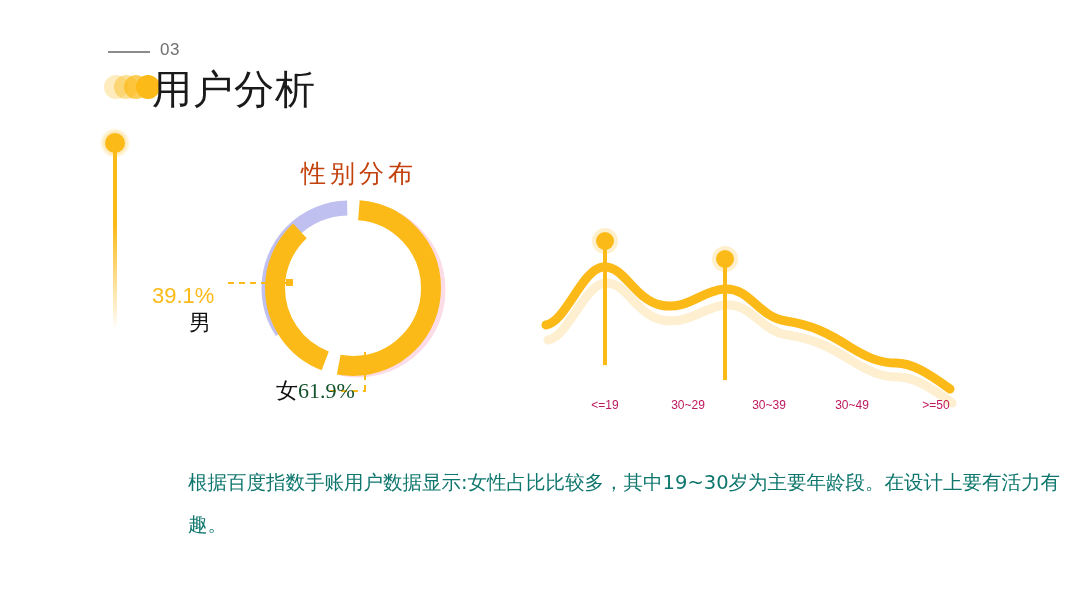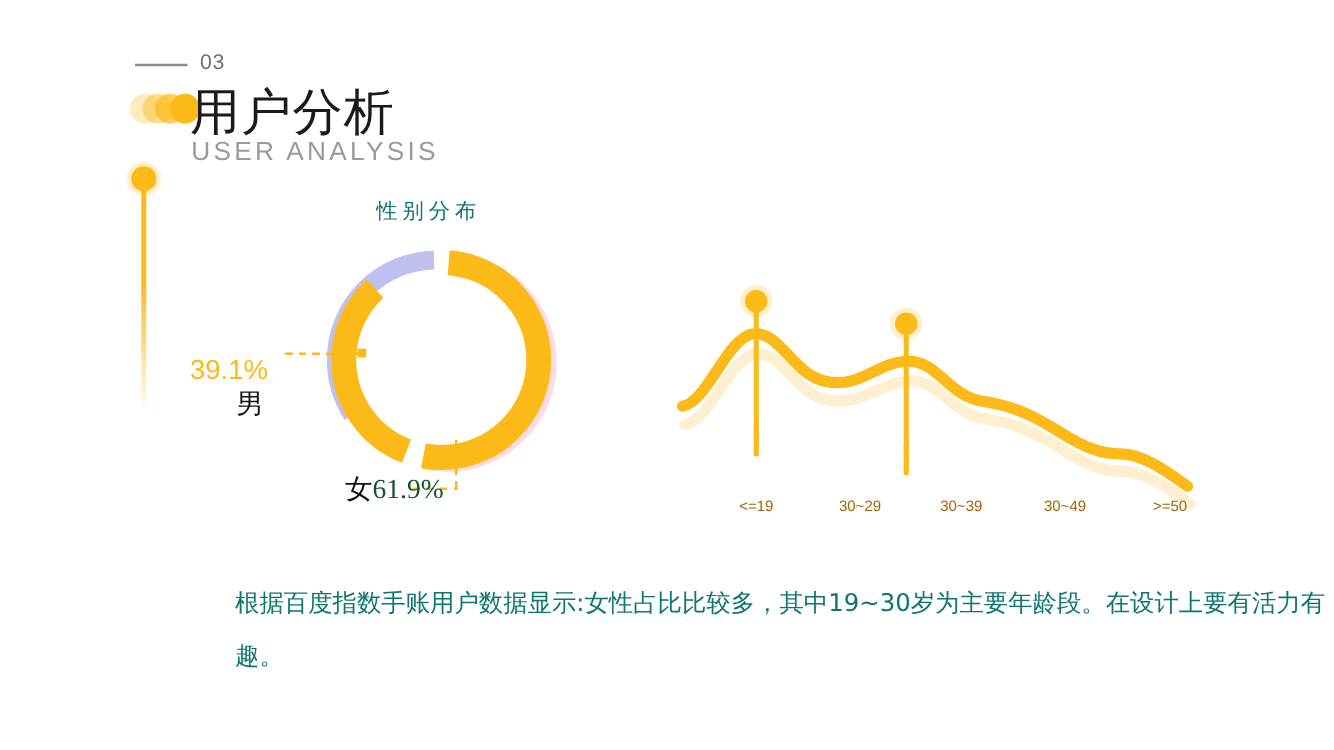--- a/index.html
+++ b/index.html
@@ -57,21 +57,21 @@
     background:#FBBA18;
   }
   .pin .stem{
     position:absolute;left:13px;top:22px;width:4px;height:180px;
     background:linear-gradient(to bottom,#FBBA18 0%,#FBBA18 42%,rgba(251,186,24,0) 100%);
     border-radius:2px;
   }
 
   
   .sec-title{
-    position:absolute;font-size:17px;color:#0f766e;letter-spacing:4px;
+    position:absolute;font-size:25px;color:#c2410c;letter-spacing:4px;
     font-family:"DejaVu Sans","Liberation Sans",sans-serif;white-space:nowrap;
   }
   .sec-gender{left:301px;top:157px;}
   .sec-age{left:584px;top:157px;}
 
   
   .donut{position:absolute;left:253px;top:188px;width:200px;height:200px;}
 
   
   .lbl-male-pct{
@@ -108,21 +108,21 @@
     left:330px;top:390px;width:36px;height:2px;
     background:repeating-linear-gradient(to right,#FBBA18 0 6px,rgba(0,0,0,0) 6px 11px);
   }
 
   
   .age-chart{position:absolute;left:540px;top:225px;width:430px;height:190px;}
   .age-ticks{
     position:absolute;left:540px;top:398px;width:430px;height:20px;
   }
   .age-ticks span{
-    position:absolute;font-size:12px;color:#a16207;white-space:nowrap;
+    position:absolute;font-size:12px;color:#be185d;white-space:nowrap;
     transform:translateX(-50%);
   }
 
   
   .footer{
     position:absolute;left:148px;top:462px;width:886px;
     font-size:19.5px;line-height:42px;color:#0f766e;
     font-family:"DejaVu Sans","Liberation Sans",sans-serif;
     margin-left:40px;
   }
@@ -136,21 +136,20 @@
   <div class="hdr-num">03</div>
 
   <div class="dots">
     <i></i>
       <i></i>
       <i></i>
       <i></i>
   </div>
 
   <div class="title-cn">用户分析</div>
-  <div class="title-en">USER ANALYSIS</div>
 
   <div class="pin">
     <div class="halo"></div>
     <div class="knob"></div>
     <div class="stem"></div>
   </div>
 
   <div class="sec-title sec-gender">性别分布</div>
 
   <svg class="donut" viewBox="0 0 200 200">

